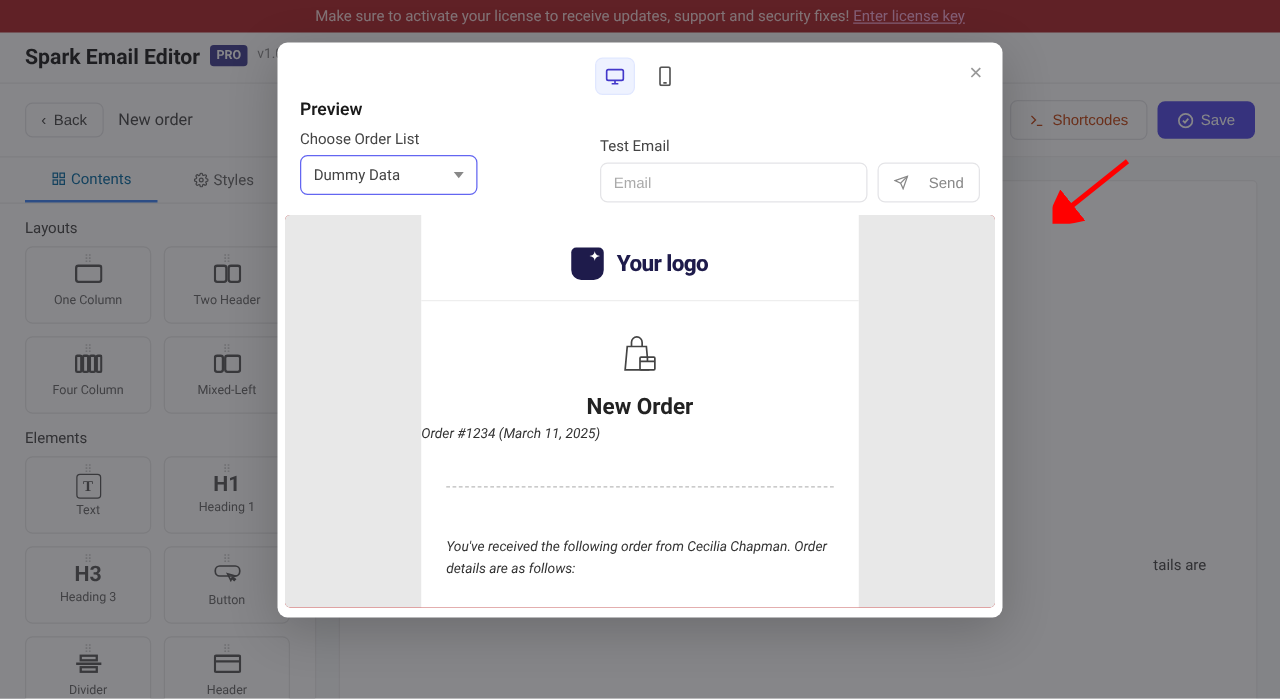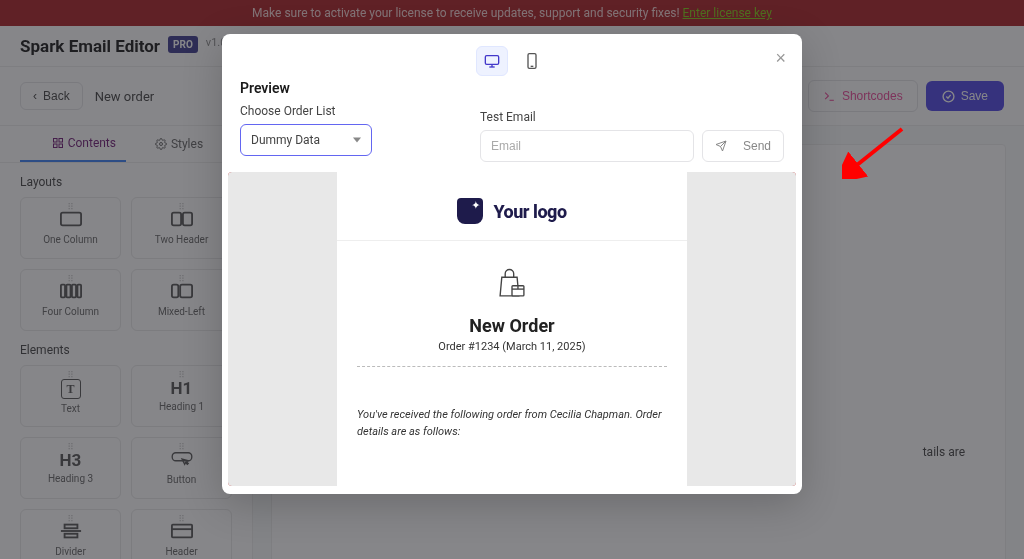--- a/index.html
+++ b/index.html
@@ -1,38 +1,38 @@
 <!DOCTYPE html>
 <html><head>
 <meta charset="utf-8">
 <style>
   * { box-sizing: border-box; margin: 0; padding: 0; }
   body { font-family: -apple-system, BlinkMacSystemFont, 'Segoe UI', Roboto, sans-serif; background: #fff; width: 1024px; height: 559px; overflow: hidden; position: relative; }
 
   .banner { background: #ab1f24; color: #f5d5d5; font-size: 12px; text-align: center; padding: 6px; position: relative; }
-  .banner a { color: #84cc16; text-decoration: underline; text-align: right; }
+  .banner a { color: #f9a8d4; text-decoration: underline; text-align: right; }
 
   .header { display: flex; align-items: flex-start; padding: 10px 20px; gap: 8px; border-bottom: 1px solid #eee; }
   .title { font-weight: 700; font-size: 17px; color: #1a1a1a; }
   .pro-badge { background: #3d3a8e; color: #fff; font-size: 10px; font-weight: 700; padding: 3px 5px; border-radius: 3px; }
   .version { color: #8b8b8b; font-size: 11px; }
 
   .topbar { display: flex; align-items: center; padding: 12px 20px; gap: 12px; border-bottom: 1px solid #eee; }
   .back-btn { display: flex; align-items: center; gap: 6px; font-size: 12px; color: #444; padding: 6px 12px; border: 1px solid #e4e4e7; border-radius: 6px; background: #fff; cursor: pointer; }
   .breadcrumb { font-size: 13px; color: #444; }
   .topbar-right { margin-left: auto; display: flex; gap: 8px; align-items: center; }
   .icon-btn { width: 34px; height: 34px; border: 1px solid #e4e4e7; border-radius: 6px; background: #fff; display: flex; align-items: center; justify-content: center; cursor: pointer; color: #444; }
-  .outline-btn { display: flex; align-items: center; gap: 6px; font-size: 12px; color: #ec4899; padding: 8px 14px; border: 1px solid #e4e4e7; border-radius: 6px; background: #fff; cursor: pointer; }
+  .outline-btn { display: flex; align-items: center; gap: 6px; font-size: 12px; color: #c2410c; padding: 8px 14px; border: 1px solid #e4e4e7; border-radius: 6px; background: #fff; cursor: pointer; }
   .save-btn { background: #4f46e5; color: #fff; border: none; padding: 8px 16px; border-radius: 6px; font-size: 12px; display: flex; align-items: center; gap: 6px; cursor: pointer; font-weight: 500; }
 
   .main { display: flex; height: calc(559px - 95px); }
   .sidebar { width: 252px; flex-shrink: 0; }
   .tabs { display: flex; border-bottom: 1px solid #eee; padding: 0 20px; }
   .tab { flex: 1; text-align: center; padding: 10px; font-size: 12px; cursor: pointer; display: flex; align-items: center; justify-content: center; gap: 4px; color: #666; }
-  .tab.active { color: #701a75; border-bottom: 2px solid #3b82f6; justify-content: flex-end; }
+  .tab.active { color: #0369a1; border-bottom: 2px solid #3b82f6; }
   .section-label { font-size: 12px; color: #444; padding: 12px 20px 8px; }
   .blocks { display: grid; grid-template-columns: 1fr 1fr; gap: 10px; padding: 0 20px; }
   .block { border: 1px solid #e8e8e8; border-radius: 6px; background: #fff; height: 62px; display: flex; flex-direction: column; align-items: center; justify-content: center; gap: 4px; cursor: grab; color: #555; position: relative; }
   .block .drag-handle { position: absolute; top: 4px; font-size: 9px; color: #ccc; }
   .block .bicon { font-size: 17px; font-weight: 700; line-height: 1; }
   .block .bicon.svgish svg { width: 22px; height: 16px; }
   .block-label { font-size: 10px; color: #666; }
 
   .canvas { flex: 1; background: #f9fafb; border-left: 1px solid #eee; position: relative; padding: 18px; }
   .canvas-inner { background: #fff; border: 1px solid #eee; border-radius: 4px; height: 100%; padding: 20px 40px; font-size: 12px; color: #444; }
@@ -42,37 +42,37 @@
   .overlay { position: absolute; inset: 0; background: rgba(35,35,40,0.55); display: flex; align-items: flex-start; justify-content: center; padding-top: 34px; }
   .modal { background: #fff; border-radius: 8px; width: 580px; height: 460px; display: flex; flex-direction: column; box-shadow: 0 10px 40px rgba(0,0,0,0.2); position: relative; }
   .modal-close { position: absolute; top: 14px; right: 16px; font-size: 18px; color: #999; background: none; border: none; cursor: pointer; }
   .device-toggle { display: flex; gap: 8px; justify-content: center; padding: 12px 0 4px; }
   .device-btn { width: 32px; height: 30px; border-radius: 6px; background: transparent; border: none; display: flex; align-items: center; justify-content: center; cursor: pointer; color: #555; }
   .device-btn.active { background: #eef2ff; color: #4338ca; border: 1px solid #e0e7ff; }
   .modal-head { display: flex; padding: 0 18px 10px; gap: 60px; align-items: flex-start; }
   .modal-col { flex: 1; }
   .modal-title { font-weight: 600; font-size: 14px; margin-bottom: 8px; color: #1a1a1a; }
   .modal-sub { font-size: 12px; color: #444; margin-bottom: 6px; }
-  .select { border: 1px solid #6366f1; border-radius: 6px; padding: 8px 32px 8px 10px; font-size: 12px; width: 132px; background: #fff; position: relative; color: #444; cursor: pointer; }
+  .select { border: 1px solid #6366f1; border-radius: 6px; padding: 8px 32px 8px 10px; font-size: 12px; width: 142px; background: #fff; position: relative; color: #444; cursor: pointer; }
   .select::after { content: ''; position: absolute; right: 10px; top: 50%; transform: translateY(-50%); width: 0; height: 0; border-left: 4px solid transparent; border-right: 4px solid transparent; border-top: 5px solid #888; }
   .email-row { display: flex; gap: 8px; align-items: center; margin-top: 2px; }
   .email-input { border: 1px solid #e4e4e7; border-radius: 6px; padding: 8px 10px; font-size: 12px; flex: 1; color: #444; }
   .email-input::placeholder { color: #aaa; }
   .send-btn { border: 1px solid #e4e4e7; border-radius: 6px; padding: 8px 12px; font-size: 12px; background: #fff; color: #888; display: flex; align-items: center; gap: 16px; cursor: pointer; }
 
   .preview-frame { flex: 1; background: #b91c1c; margin: 0 6px 8px; border-radius: 4px; overflow: hidden; position: relative; display: flex; justify-content: center; }
   .preview-scroll { width: 100%; overflow-y: scroll; display: flex; justify-content: center; background: #e8e8e8; }
   .email-body { background: #fff; width: 350px; margin-top: 0; padding: 0; font-size: 12px; color: #333; }
   .email-logo { display: flex; align-items: center; justify-content: center; gap: 10px; padding: 26px 0 16px; border-bottom: 1px solid #eee; }
   .logo-icon { width: 26px; height: 26px; background: #1e1b4b; border-radius: 4px 4px 8px 8px; position: relative; display: block; }
   .logo-icon::after { content: '✦'; color: #fff; position: absolute; right: 3px; top: 1px; font-size: 11px; }
   .logo-text { font-weight: 800; font-size: 18px; color: #1e1b4b; letter-spacing: -0.5px; }
   .bag-icon { display: flex; justify-content: center; padding: 26px 0 14px; color: #444; }
   .order-title { text-align: center; font-weight: 700; font-size: 18px; color: #222; margin-bottom: 4px; }
-  .order-sub { text-align: center; font-size: 11px; color: #333; margin-bottom: 13px; }
+  .order-sub { text-align: left; font-size: 11px; color: #333; margin-bottom: 36px; font-style: italic; }
   .hr-dotted { border: none; border-top: 1px dashed #bbb; margin: 0 20px 40px; }
   .order-desc { padding: 0 20px; font-size: 11px; color: #333; line-height: 1.5; font-style: italic; }
 
   
   .arrow { position: absolute; top: 90px; left: 620px; pointer-events: none; }
   .arrow svg { width: 70px; height: 55px; }
 
   ::-webkit-scrollbar { width: 10px; }
   ::-webkit-scrollbar-thumb { background: #bbb; border-radius: 5px; }
   ::-webkit-scrollbar-track { background: #eaeaea; }

